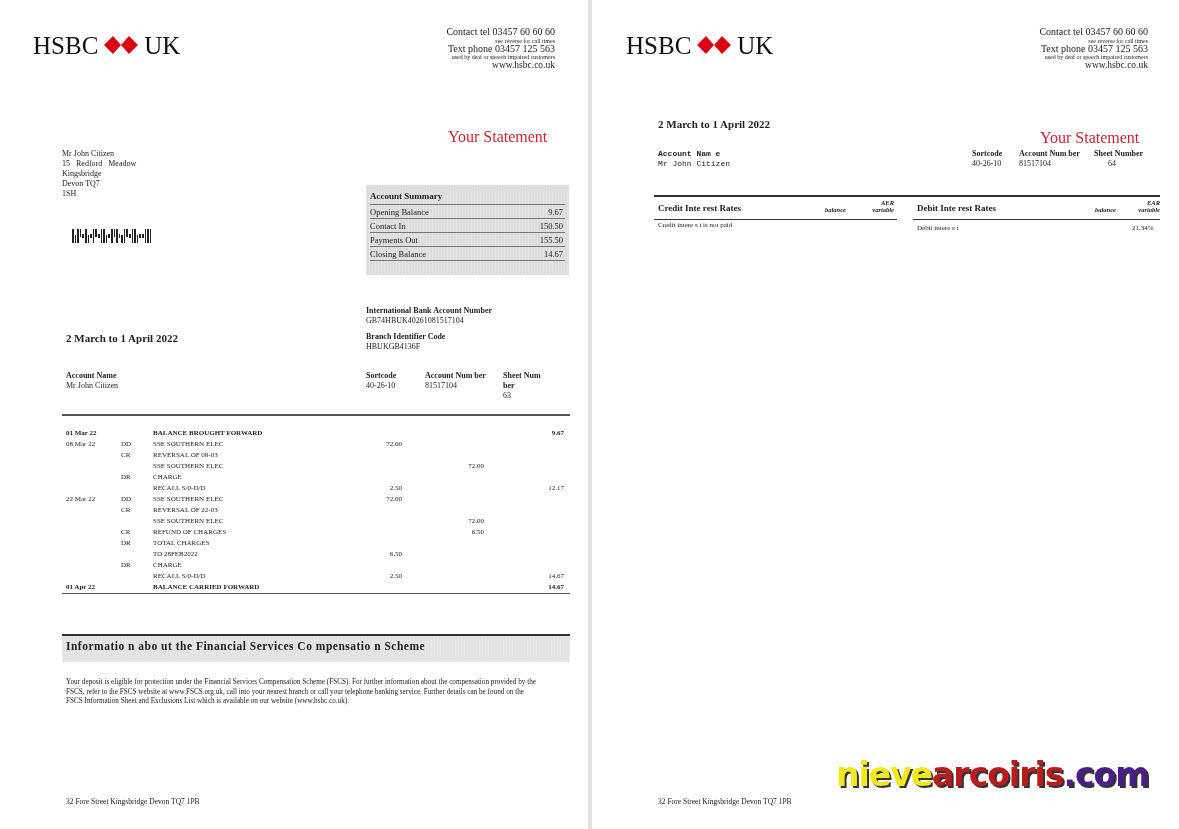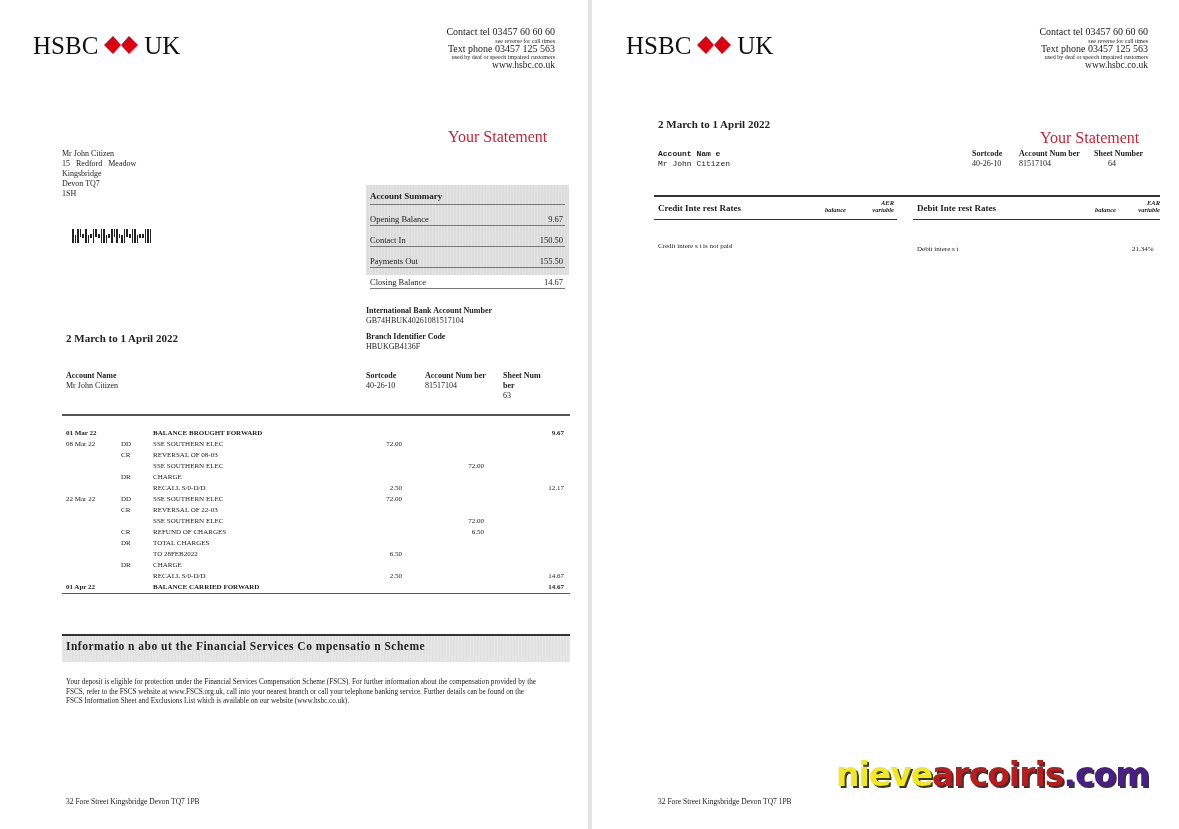--- a/index.html
+++ b/index.html
@@ -16,21 +16,21 @@
   .contact .small { font-size: 6px; }
   .contact .url { font-size: 9.5px; }
 
   .statement-title { position: absolute; color: #c0283a; font-size: 16px; }
   .addr { position: absolute; font-size: 8px; line-height: 10px; }
   .barcode { position: absolute; display: flex; align-items: center; gap: 1px; height: 18px; }
   .barcode span { display: inline-block; width: 1.6px; background: #222; }
 
   .summary { position: absolute; background: #dcdcdc; background-image: repeating-linear-gradient(90deg, rgba(255,255,255,0.25) 0 1px, transparent 1px 3px); padding: 4px 4px 6px 4px; }
   .summary .head { font-weight: bold; font-size: 9px; padding: 2px 0 3px 0; border-bottom: 1px solid #777; }
-  .summary .row { display: flex; justify-content: space-between; font-size: 8.5px; padding: 2px 2px 1px 0; border-bottom: 1px solid #777; margin-top: 7px; }
+  .summary .row { display: flex; justify-content: space-between; font-size: 8.5px; padding: 2px 2px 1px 0; border-bottom: 1px solid #777; }
 
   .period { position: absolute; font-weight: bold; font-size: 11px; }
   .lbl-bold { font-weight: bold; font-size: 8px; }
   .val { font-size: 8px; }
   .blk { position: absolute; line-height: 10px; }
 
   .txn { position: absolute; left: 62px; width: 508px; border-top: 2px solid #555; }
   .txn-head { background: #e1e1e1; background-image: repeating-linear-gradient(90deg, rgba(255,255,255,0.25) 0 1px, transparent 1px 3px); padding: 2px 4px 3px 4px; }
   .txn-title { font-weight: bold; font-size: 12px; }
   .txn-cols { display: flex; font-size: 7px; font-style: italic; font-weight: bold; margin-top: 1px; }
@@ -47,21 +47,21 @@
 
   .fscs-head { position: absolute; left: 62px; width: 508px; border-top: 2px solid #333; background: #e1e1e1; background-image: repeating-linear-gradient(90deg, rgba(255,255,255,0.25) 0 1px, transparent 1px 3px); padding: 4px 4px 10px 4px; font-weight: bold; font-size: 11.5px; letter-spacing: 0.5px; }
   .fscs-body { position: absolute; left: 66px; width: 470px; font-size: 7.2px; line-height: 9.5px; }
   .footer-addr { position: absolute; font-size: 7.5px; }
 
   .rates-line { position: absolute; border-top: 2px solid #333; }
   .rate-hdr { position: absolute; display: flex; align-items: flex-end; font-size: 8px; }
   .rate-hdr .t { font-weight: bold; font-size: 9px; }
   .rate-hdr .i { font-style: italic; font-weight: bold; font-size: 6.5px; text-align: right; line-height: 7px; }
   .rate-ul { position: absolute; border-top: 1px solid #333; }
-  .rate-val { position: absolute; font-size: 7px; margin-top: 21px; }
+  .rate-val { position: absolute; font-size: 7px; }
 
   .watermark { position: absolute; left: 836px; top: 755px; font-family: "DejaVu Sans", sans-serif; font-weight: bold; font-size: 33px; letter-spacing: -1px; text-shadow: 2px 2px 0 #333; }
   .watermark .w1 { color: #f3e81a; }
   .watermark .w2 { color: #b91c1c; text-align: center; }
   .watermark .w3 { color: #4b1d8a; }
 </style>
 </head>
 <body>
 
 <div class="divider"></div>

